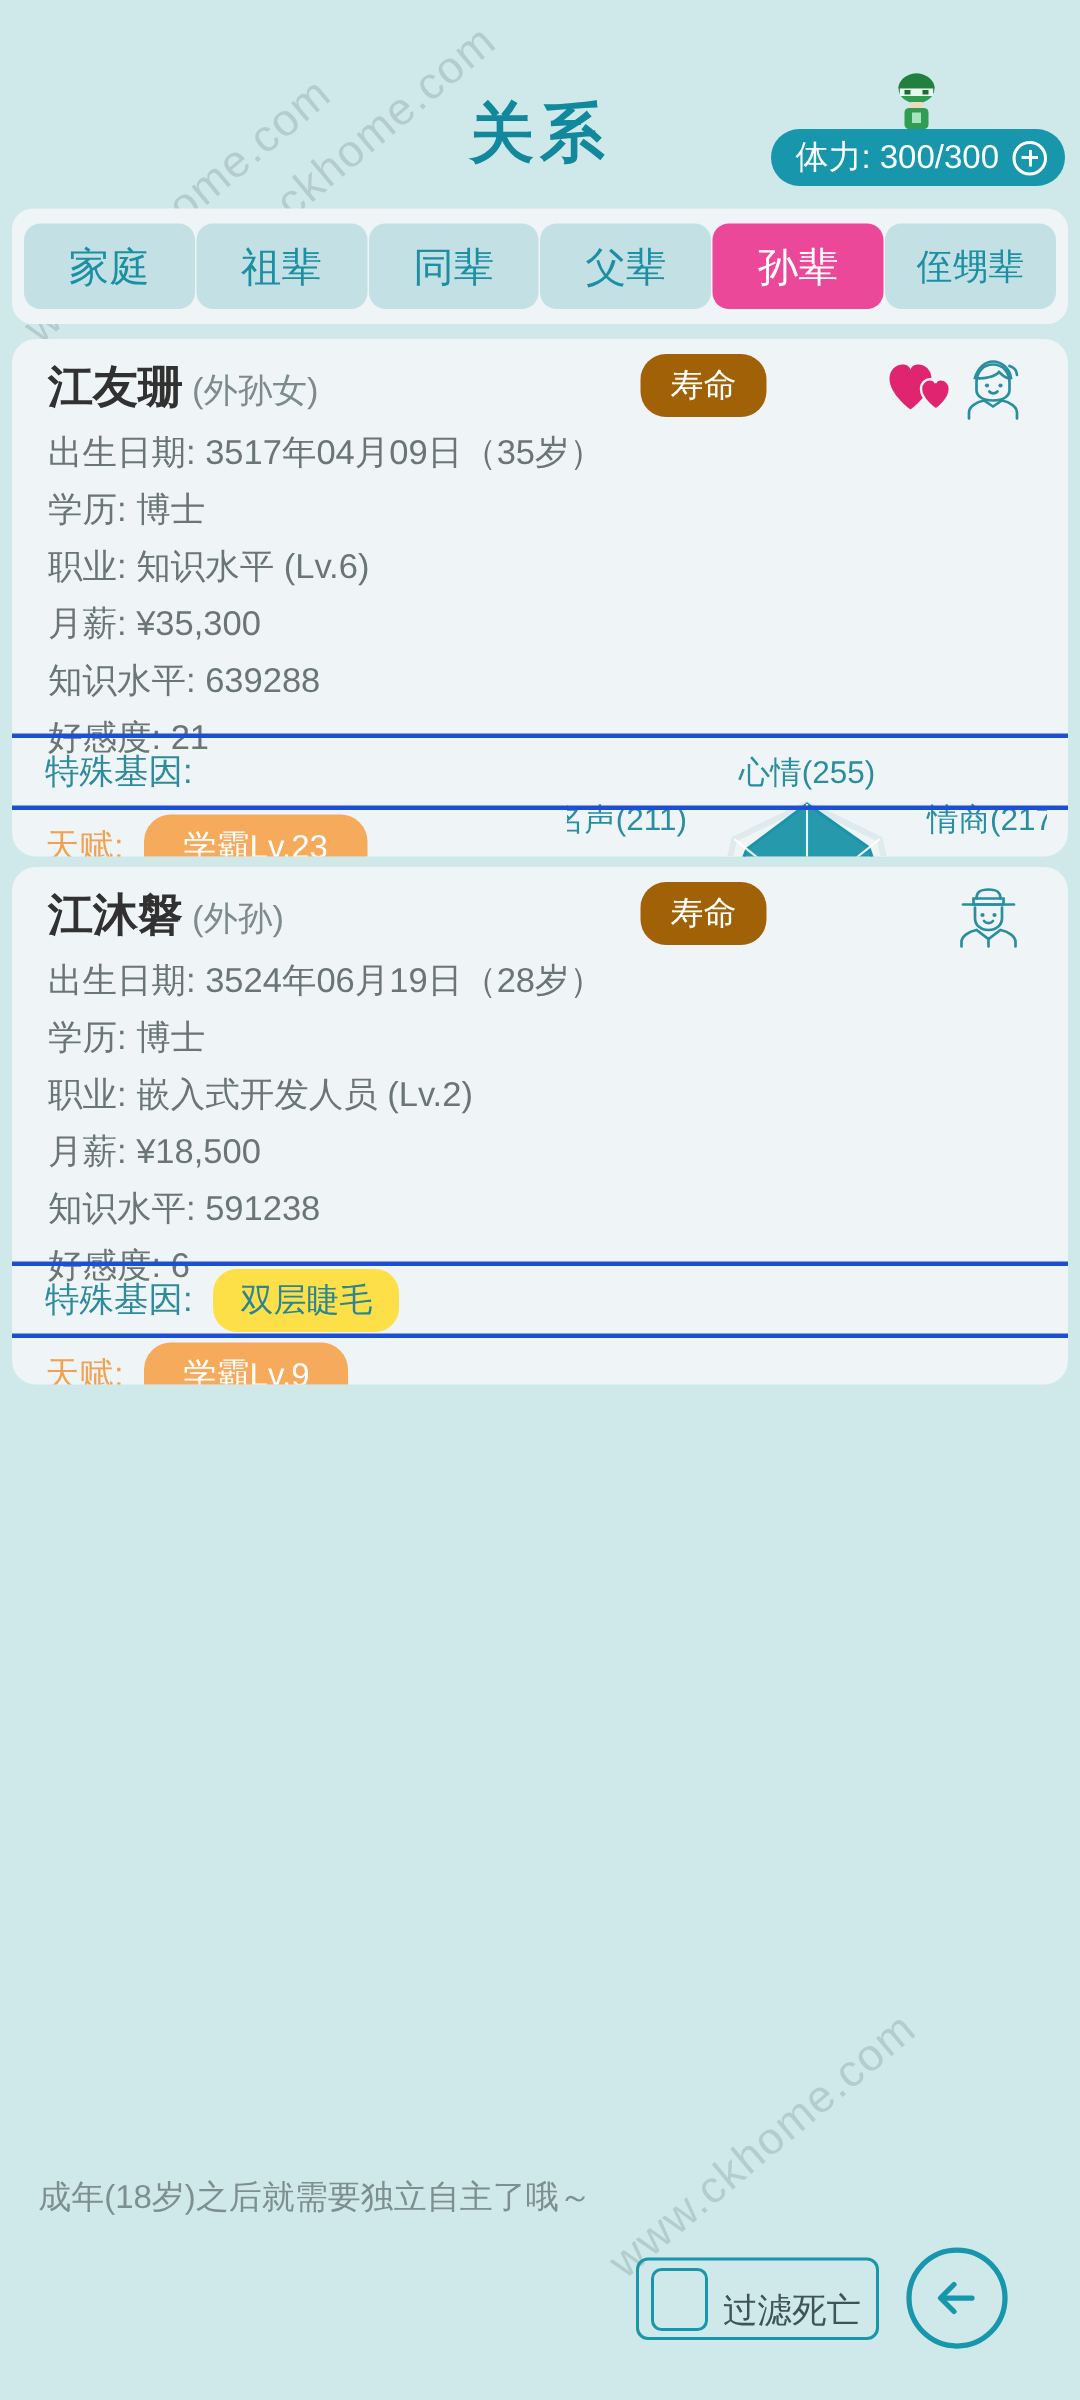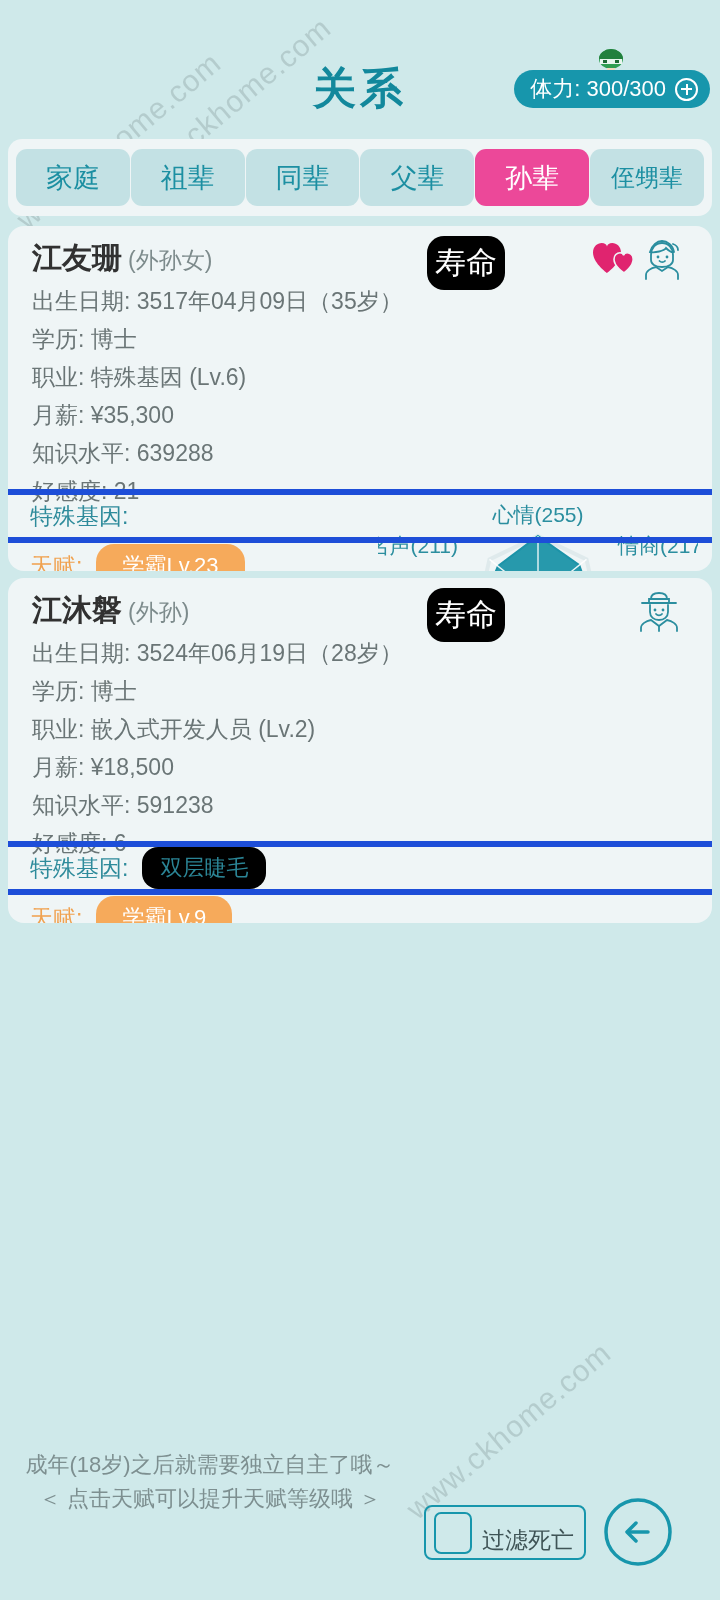--- a/index.html
+++ b/index.html
@@ -33,21 +33,21 @@
     position: absolute; left: 0; right: 0; top: 60px;
     text-align: center;
     font-size: 43px; font-weight: bold; color: #12889c;
     letter-spacing: 4px;
   }
   .sprite {
     position: absolute; right: 92px; top: 48px;
     width: 34px; height: 46px;
   }
   .stamina {
-    position: absolute; right: 10px; top: 70px;
+    position: absolute; right: 10px; top: 86px;
     height: 38px;
     background: #1796ac;
     border-radius: 19px;
     display: flex; align-items: center;
     padding: 0 12px 0 16px;
     gap: 9px;
   }
   .stamina-text { color: #ffffff; font-size: 22px; white-space: nowrap; }
   .plus-ic {
     width: 23px; height: 23px; border-radius: 50%;
@@ -105,47 +105,47 @@
   #rel0 { left: 120px; }
   #rel1 { left: 120px; }
 
   .info-line {
     position: absolute; left: 24px;
     font-size: 23px; color: #6a7576; white-space: nowrap;
   }
 
   .badge-life {
     position: absolute; top: 10px; left: 419px;
-    background: #000000; color: #fff;
-    font-size: 31px;
-    padding: 6px 8px;
+    background: #a16207; color: #fff;
+    font-size: 22px;
+    padding: 6px 20px;
     border-radius: 17px;
   }
 
   .heart-wrap { position: absolute; top: 14px; left: 583px; }
   .avatar-ic { position: absolute; top: 10px; left: 634px; }
 
   
   .radar { position: absolute; }
   #radar0 { left: 370px; top: 272px; }
 
   
-  .row-divider { border-top: 6px solid #1d4ed8; }
+  .row-divider { border-top: 3px solid #1d4ed8; }
   .gene-row, .talent-row {
     position: absolute; left: 0; width: 704px;
     display: flex; align-items: center;
     padding-left: 22px;
     gap: 14px;
   }
   .gene-row { height: 48px; }
   .talent-row { height: 52px; }
   .row-label { font-size: 23px; color: #2e8b9b; white-space: nowrap; }
   .row-label.talent { color: #f0a250; }
   .chip-gene {
-    background: #000000; color: #2b8596;
+    background: #fde047; color: #2b8596;
     font-size: 22px; padding: 6px 18px; border-radius: 16px;
   }
   .chip-talent {
     background: #f6aa5b; color: #ffffff;
     font-size: 22px; padding: 7px 26px; border-radius: 18px;
   }
 
   
   .footer-hints {
     position: absolute; left: 0; top: 1448px; width: 420px;
@@ -212,21 +212,21 @@
     <div class="tab small">侄甥辈</div>
   </div>
 
   <div class="card" id="card0">
     <div class="card-body">
       <div class="person-name">江友珊</div>
       <div class="person-rel" id="rel0">(外孙女)</div>
 
       <div class="info-line" style="top:60px">出生日期: 3517年04月09日（35岁）</div>
       <div class="info-line" style="top:98px">学历: 博士</div>
-      <div class="info-line" style="top:136px">职业: 特殊基因 (Lv.6)</div>
+      <div class="info-line" style="top:136px">职业: 知识水平 (Lv.6)</div>
       <div class="info-line" style="top:174px">月薪: ¥35,300</div>
       <div class="info-line" style="top:212px">知识水平: 639288</div>
       <div class="info-line" style="top:250px">好感度: 21</div>
 
       <div class="badge-life">寿命</div>
 
       <svg class="heart-wrap" width="46" height="34" viewBox="0 0 46 34">
         <path d="M16 33C16 33 2 23 2 12.5 2 6.7 6.2 3 10.8 3 13.6 3 15.6 4.4 16 6.6 16.4 4.4 18.4 3 21.2 3 25.8 3 30 6.7 30 12.5 30 23 16 33 16 33z" fill="#e0246f"></path>
         <path d="M33 33C33 33 23 26.5 23 19.3c0-4 2.9-6.5 6-6.5 1.9 0 3.3 1 3.6 2.5.3-1.5 1.7-2.5 3.6-2.5 3.1 0 6 2.5 6 6.5C42.2 26.5 33 33 33 33z" fill="#e0246f" stroke="#eff5f6" stroke-width="1.6"></path>
       </svg>
@@ -320,21 +320,20 @@
       <span class="chip-gene">双层睫毛</span>
     </div>
     <div class="talent-row row-divider" style="top:311px">
       <span class="row-label talent">天赋:</span>
       <span class="chip-talent">学霸Lv.9</span>
     </div>
   </div>
 
   <div class="footer-hints">
     <div>成年(18岁)之后就需要独立自主了哦～</div>
-    <div>＜ 点击天赋可以提升天赋等级哦 ＞</div>
   </div>
 
   <div class="filter-box">
     <span class="checkbox"></span>
     <span class="filter-label">过滤死亡</span>
   </div>
 
   <svg class="back-btn" viewBox="0 0 72 72">
     <circle cx="36" cy="36" r="32" fill="none" stroke="#1796ac" stroke-width="3.5"></circle>
     <path d="M46 36H26" fill="none" stroke="#1796ac" stroke-width="3.5" stroke-linecap="round"></path>

